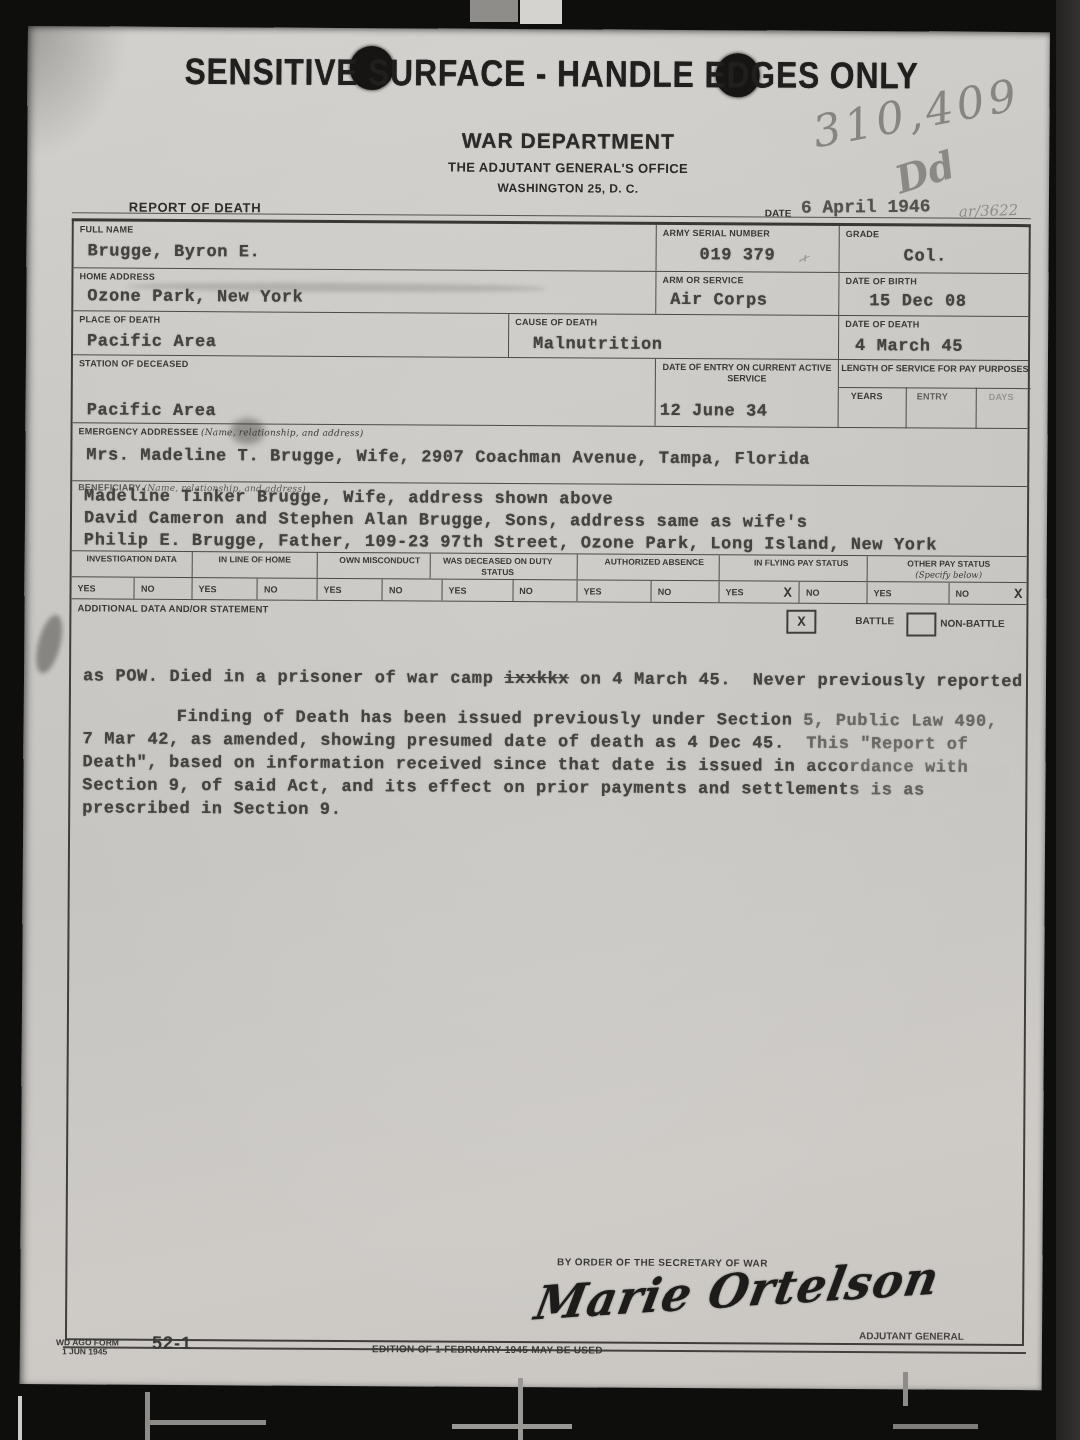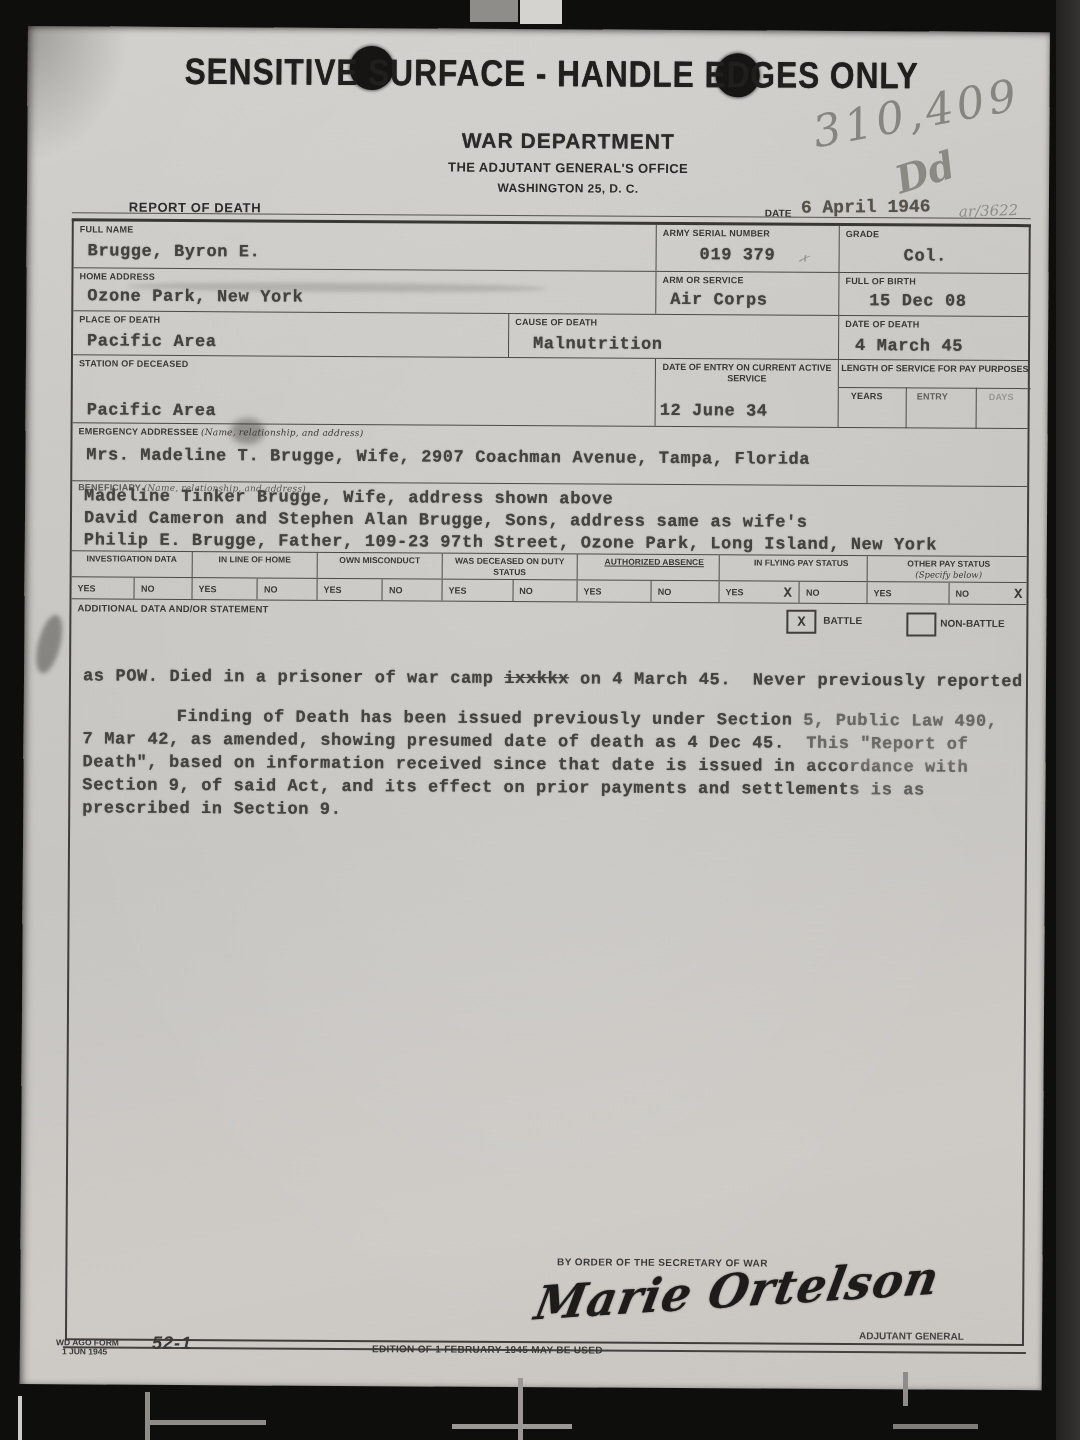--- a/index.html
+++ b/index.html
@@ -141,21 +141,21 @@
       <div class="row" style="top:47px;height:43px;">
         <div class="cell first" style="left:0;width:582px;">
           <span class="lab">HOME ADDRESS</span>
           <span class="val tw" style="left:14px;top:18px;">Ozone Park, New York</span>
         </div>
         <div class="cell" style="left:582px;width:183px;">
           <span class="lab">ARM OR SERVICE</span>
           <span class="val tw" style="left:14px;top:18px;">Air Corps</span>
         </div>
         <div class="cell" style="left:765px;width:193px;">
-          <span class="lab">FULL OF BIRTH</span>
+          <span class="lab">DATE OF BIRTH</span>
           <span class="val tw" style="left:30px;top:18px;">15 Dec 08</span>
         </div>
       </div>
 
       <div class="row" style="top:90px;height:44px;">
         <div class="cell first" style="left:0;width:435px;">
           <span class="lab">PLACE OF DEATH</span>
           <span class="val tw" style="left:14px;top:20px;">Pacific Area</span>
         </div>
         <div class="cell" style="left:435px;width:330px;">
@@ -204,22 +204,22 @@
         </span>
         <span class="val tw" style="left:12px;top:5px;">Madeline Tinker Brugge, Wife, address shown above</span>
         <span class="val tw" style="left:12px;top:27px;">David Cameron and Stephen Alan Brugge, Sons, address same as wife's</span>
         <span class="val tw" style="left:12px;top:49px;">Philip E. Brugge, Father, 109-23  97th Street, Ozone Park, Long Island, New York</span>
       </div>
 
       <div class="row" style="top:330px;height:26px;">
         <div class="cell first invh" style="left:0;width:120px;"><span>INVESTIGATION DATA</span></div>
         <div class="cell invh" style="left:120px;width:125px;"><span>IN LINE OF HOME</span></div>
         <div class="cell invh" style="left:245px;width:125px;"><span>OWN MISCONDUCT</span></div>
-        <div class="cell invh" style="left:370px;width:135px;"><span>WAS DECEASED ON DUTY STATUS</span></div>
-        <div class="cell invh" style="left:505px;width:154px;text-decoration:underline;"><span>AUTHORIZED ABSENCE</span></div>
+        <div class="cell invh" style="left:358px;width:135px;"><span>WAS DECEASED ON DUTY STATUS</span></div>
+        <div class="cell invh" style="left:505px;width:154px;"><span>AUTHORIZED ABSENCE</span></div>
         <div class="cell invh" style="left:647px;width:164px;"><span>IN FLYING PAY STATUS</span></div>
         <div class="cell invh" style="left:795px;width:163px;">
           <span>OTHER PAY STATUS</span><br>
           <span class="ital">(Specify below)</span>
         </div>
       </div>
 
       <div class="row" style="top:356px;height:22px;">
         <div class="cell first" style="left:0;width:120px;">
           <div class="yn-half" style="left:0;width:52%;">
@@ -290,21 +290,21 @@
               <span class="yn-lab">NO</span>
               <span class="yn-mark">X</span>
             </div>
         </div>
       </div>
 
       <span class="lab" style="top:381px;font-size:9.5px;">ADDITIONAL DATA AND/OR STATEMENT</span>
       <div class="checkbox" style="left:715px;top:384px;">
         <span class="yn-mark">X</span>
       </div>
-      <span class="cb-label" style="left:752px;top:389px;">BATTLE</span>
+      <span class="cb-label" style="left:784px;top:389px;">BATTLE</span>
       <div class="checkbox" style="left:835px;top:386px;">
         <span class="yn-mark"></span>
       </div>
       <span class="cb-label" style="left:869px;top:391px;">NON-BATTLE</span>
 
       <div class="stline tw" style="top:420px;">
         <span>Died in a prisoner of war camp </span><span class="struck">ixxkkx</span><span> on 4 March 45.  Never previously reported</span>
       </div>
       <div class="stline tw" style="top:443px;">as POW.</div>
 
@@ -320,21 +320,21 @@
 
       <div class="order-text">BY ORDER OF THE SECRETARY OF WAR</div>
       <div class="signature">Marie Ortelson</div>
       <div class="adjutant">ADJUTANT GENERAL</div>
     </div>
 
     <div class="foot foot-code" style="position:absolute;">
       <div>WD AGO FORM</div>
       <div style="padding-left:6px;">1 JUN 1945</div>
     </div>
-    <div class="foot foot-num" style="position:absolute;font-style:italic;">52-1</div>
+    <div class="foot foot-num" style="position:absolute;">52-1</div>
     <div class="foot foot-ed" style="position:absolute;">EDITION OF 1 FEBRUARY 1945 MAY BE USED</div>
 
     <div class="smear" style="left:14px;top:588px;width:22px;height:60px;background:rgba(55,53,50,.45);filter:blur(2px);transform:rotate(14deg);"></div>
     <div class="smear" style="left:100px;top:255px;width:420px;height:9px;background:rgba(75,73,68,.22);filter:blur(2px);"></div>
   </div>
 
   <div class="film-mark" style="left:18px;top:1396px;width:4px;height:44px;background:#cfcdc9;"></div>
   <div class="film-mark" style="left:145px;top:1392px;width:5px;height:48px;background:#8e8c88;"></div>
   <div class="film-mark" style="left:148px;top:1420px;width:118px;height:5px;background:#8e8c88;"></div>
   <div class="film-mark" style="left:518px;top:1378px;width:5px;height:62px;background:#9a9894;"></div>

